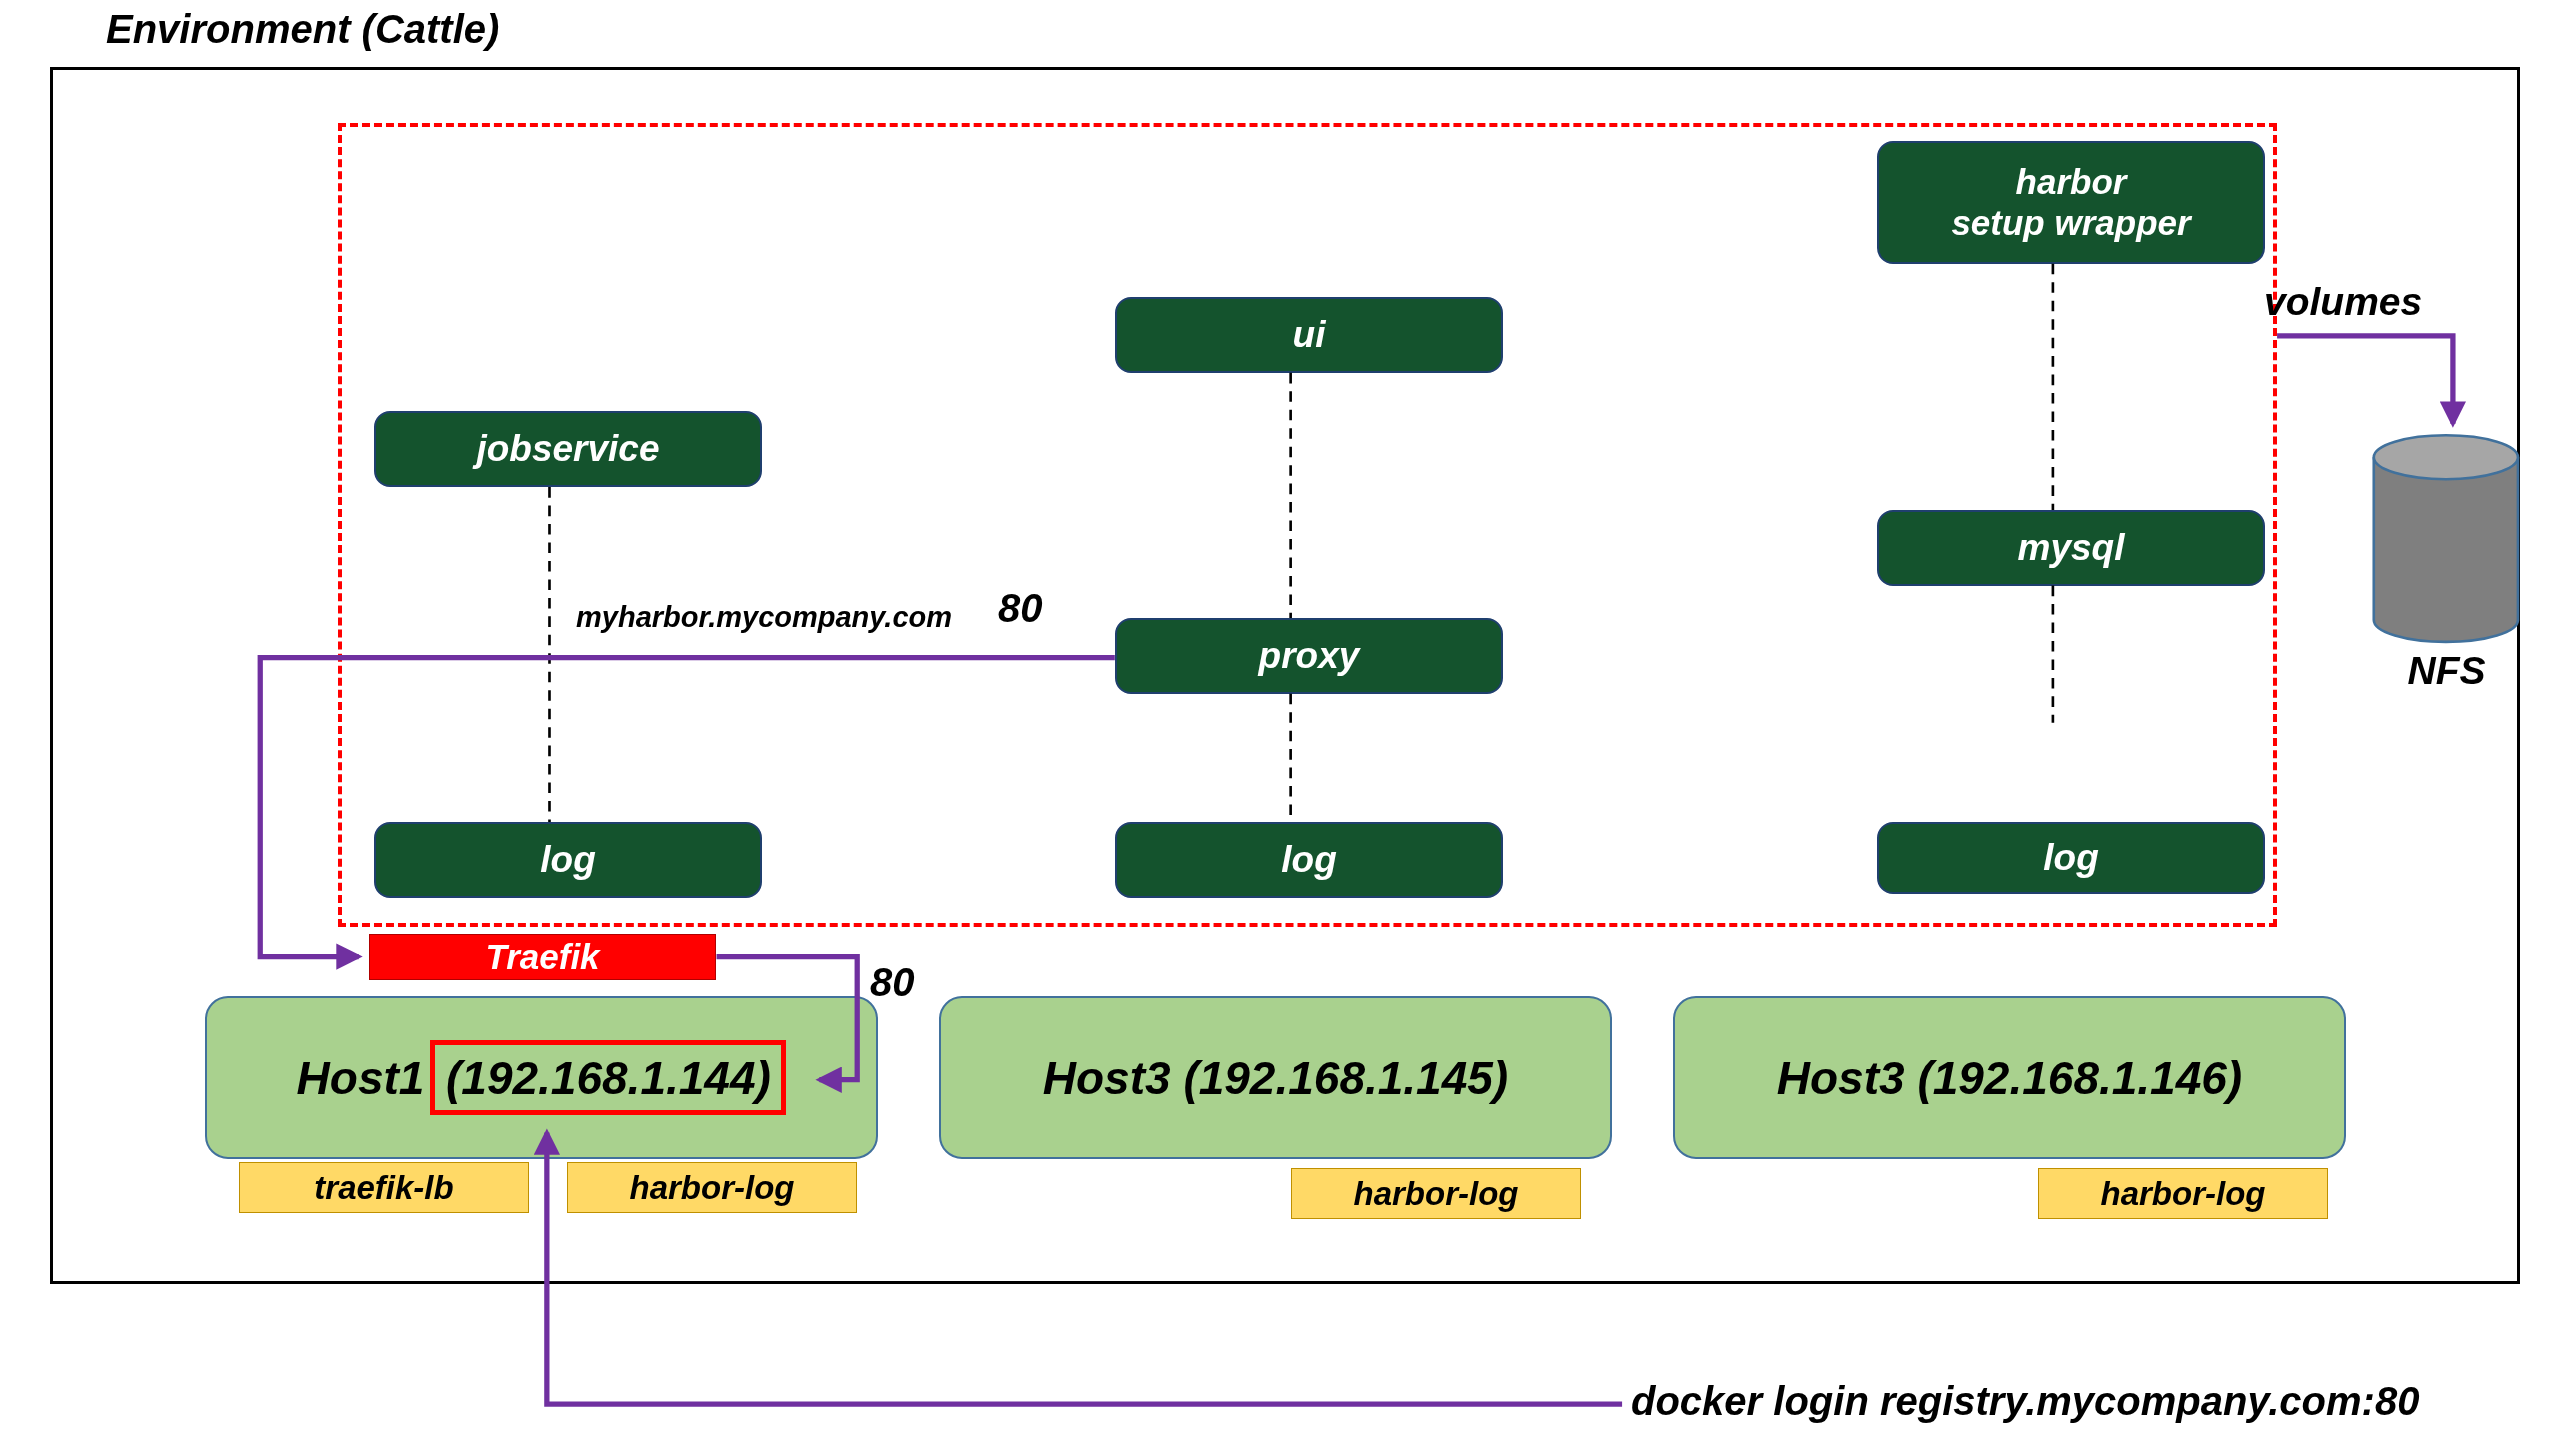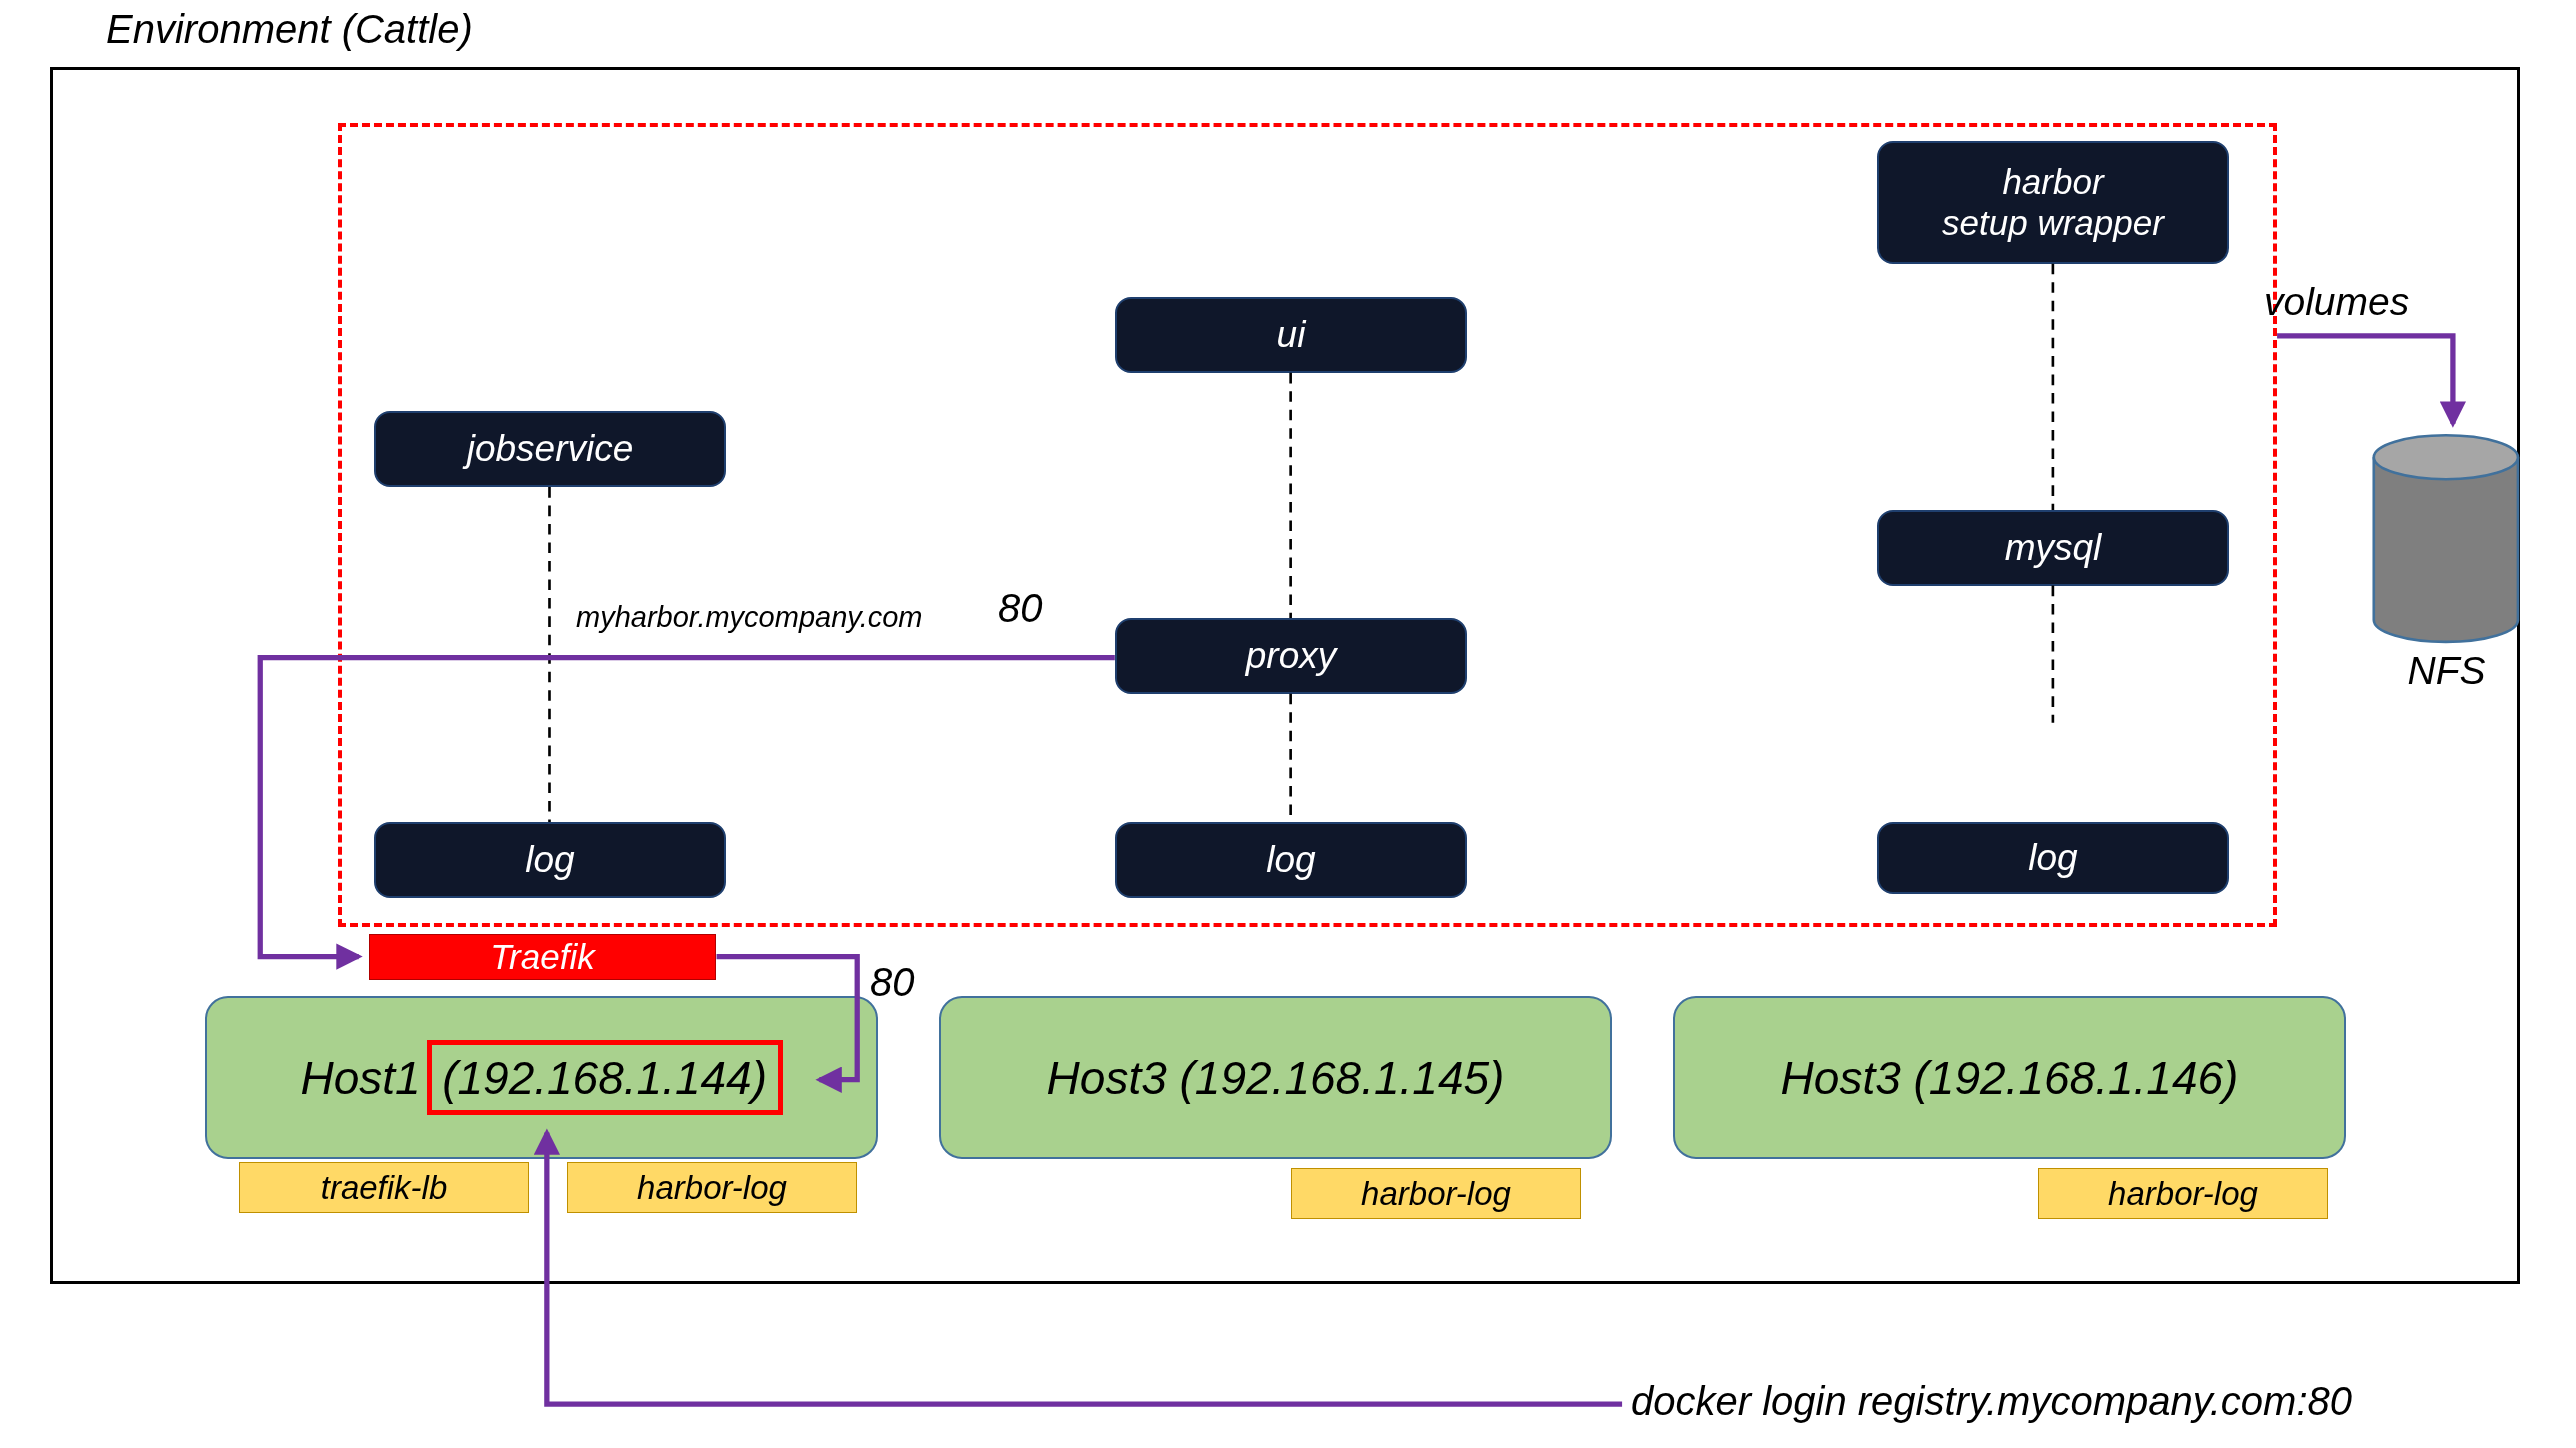--- a/index.html
+++ b/index.html
@@ -5,40 +5,40 @@
   * { box-sizing: border-box; margin: 0; padding: 0; }
   html, body { background: #ffffff; }
   body { font-family: "Liberation Sans", sans-serif; }
   #canvas {
     position: relative;
     width: 2576px;
     height: 1449px;
     background: #ffffff;
     overflow: hidden;
     font-style: italic;
-    font-weight: normal;
+    font-weight: bold;
     color: #000;
   }
   .outer-box {
     position: absolute;
     left: 50px; top: 67px;
     width: 2470px; height: 1217px;
     border: 3.5px solid #000000;
     background: transparent;
   }
   .red-dashed-box {
     position: absolute;
     left: 338px; top: 123px;
     width: 1939px; height: 804px;
     border: 4.4px dashed #FF0000;
   }
   .svc {
     position: absolute;
-    width: 352px; height: 76px;
-    background: #0f172a;
+    width: 388px; height: 76px;
+    background: #14532d;
     border: 2.6px solid #1F3F6E;
     border-radius: 16px;
     color: #ffffff;
     font-size: 37px;
     display: flex;
     flex-direction: column;
     align-items: center;
     justify-content: center;
     line-height: 1.15;
     white-space: nowrap;

